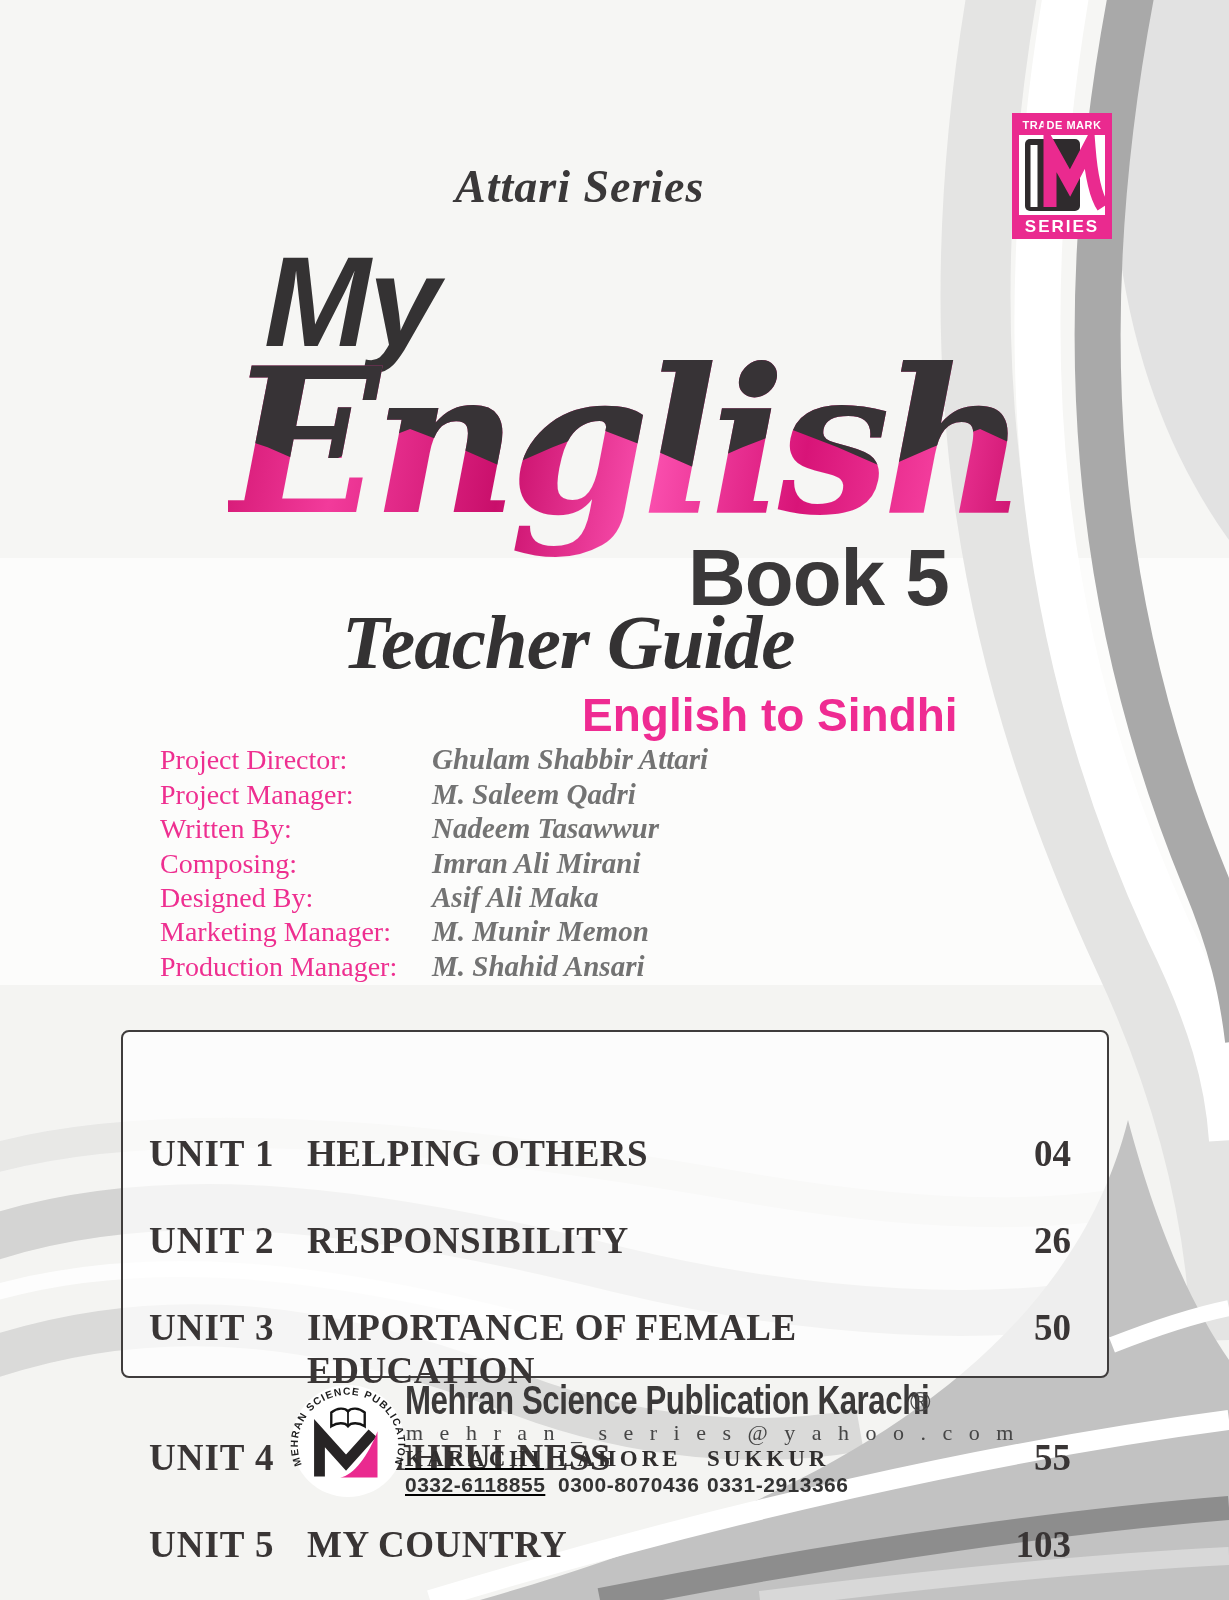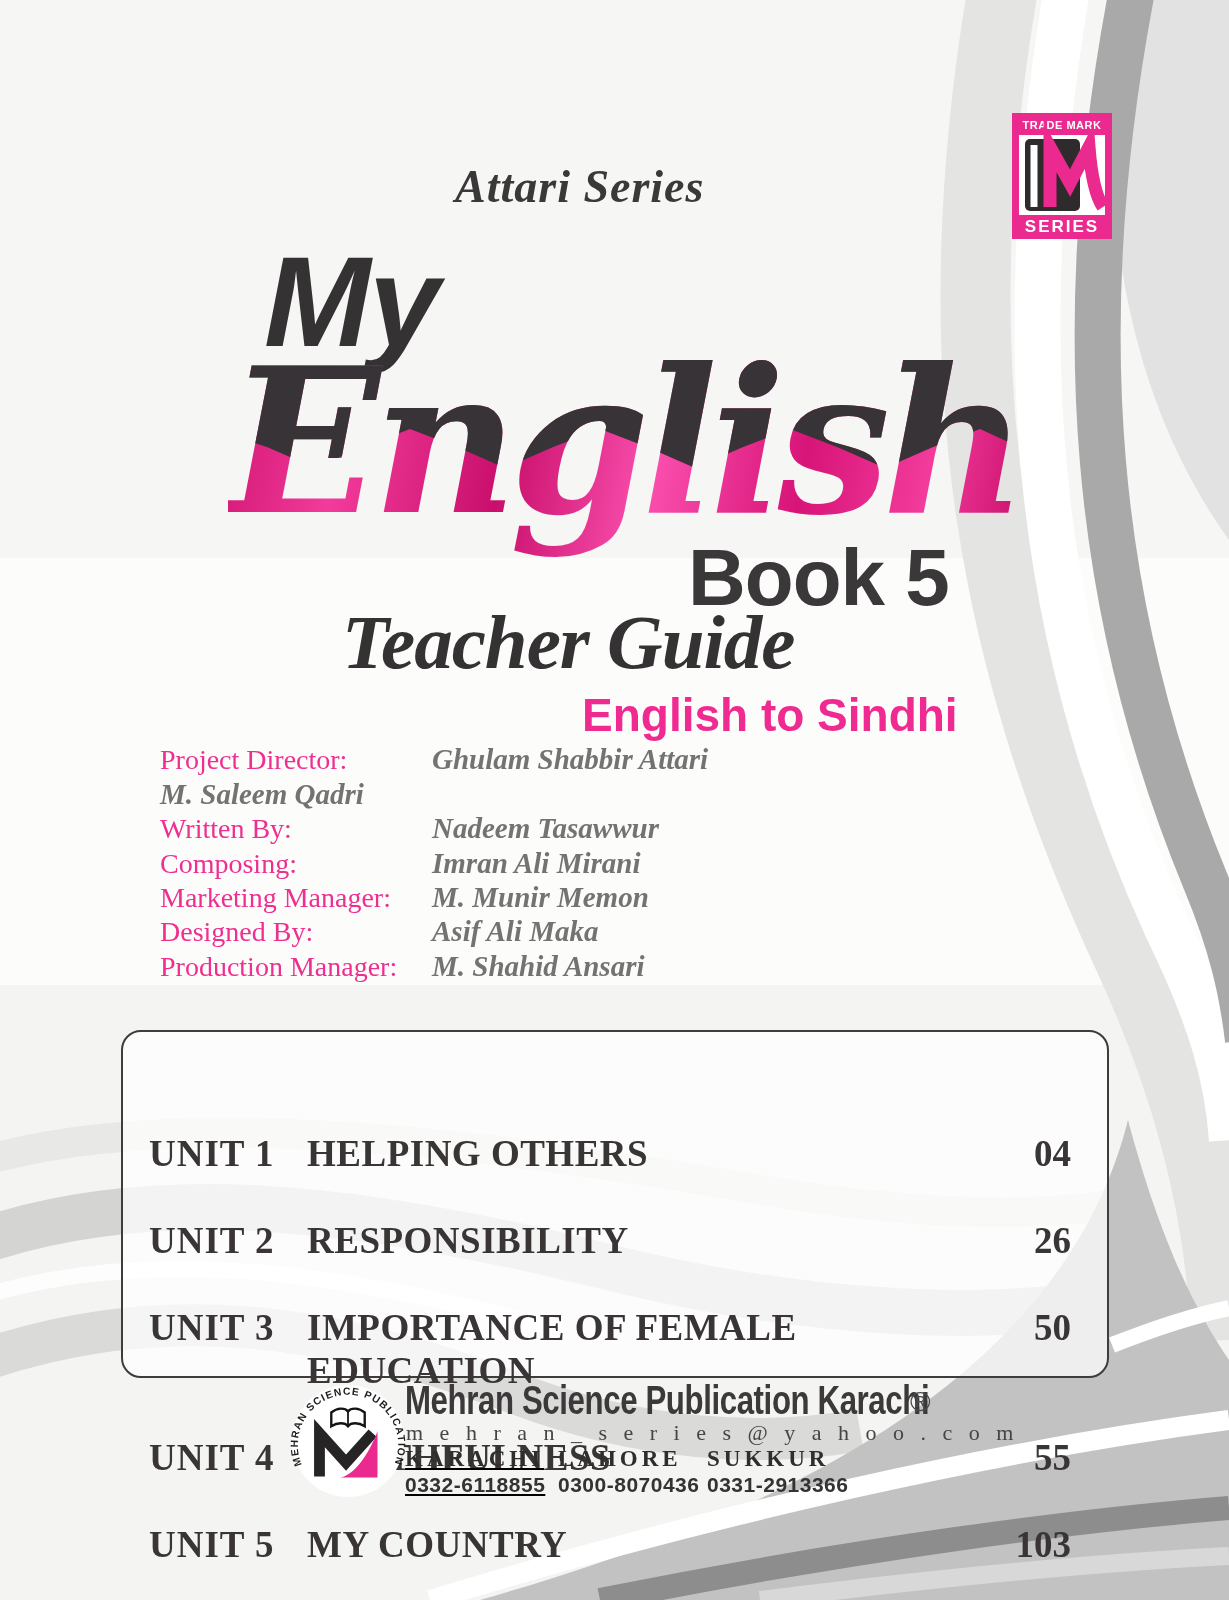--- a/index.html
+++ b/index.html
@@ -54,21 +54,21 @@
     width:272px;flex:none;
     font:400 28px "Liberation Serif",serif;color:#ee2f90;
   }
   .credit-value{
     font:700 italic 29px "Liberation Serif",serif;color:#737373;
   }
 
   
   .units-box{
     left:121px;top:1030px;width:988px;height:348px;box-sizing:border-box;
-    border:2.5px solid #3f3c3c;border-radius:20px;
+    border:2.5px solid #3f3c3c;border-radius:8px;
     background:rgba(255,255,255,0.72);
     padding:56px 36px 22px 26px;
     display:flex;flex-direction:column;justify-content:space-between;
   }
   .unit-row{display:flex;align-items:baseline;font:700 37px "Liberation Serif",serif;color:#393535;}
   .unit-no{width:158px;flex:none;letter-spacing:1px;}
   .unit-title{flex:1;letter-spacing:0.5px;margin-top:44px;}
   .unit-page{width:95px;flex:none;text-align:right;}
 
   
@@ -143,37 +143,38 @@
   <div class="abs book5">Book 5</div>
   <div class="abs teacher">Teacher Guide</div>
   <div class="abs sindhi">English to Sindhi</div>
 
   <div class="abs credits">
     <div class="credit-row">
       <span class="credit-label">Project Director:</span>
       <span class="credit-value">Ghulam Shabbir Attari</span>
     </div>
     <div class="credit-row">
+      <span class="credit-label">Project Manager:</span>
       <span class="credit-value">M. Saleem Qadri</span>
     </div>
     <div class="credit-row">
       <span class="credit-label">Written By:</span>
       <span class="credit-value">Nadeem Tasawwur</span>
     </div>
     <div class="credit-row">
       <span class="credit-label">Composing:</span>
       <span class="credit-value">Imran Ali Mirani</span>
     </div>
     <div class="credit-row">
+      <span class="credit-label">Designed By:</span>
+      <span class="credit-value">Asif Ali Maka</span>
+    </div>
+    <div class="credit-row">
       <span class="credit-label">Marketing Manager:</span>
       <span class="credit-value">M. Munir Memon</span>
-    </div>
-    <div class="credit-row">
-      <span class="credit-label">Designed By:</span>
-      <span class="credit-value">Asif Ali Maka</span>
     </div>
     <div class="credit-row">
       <span class="credit-label">Production Manager:</span>
       <span class="credit-value">M. Shahid Ansari</span>
     </div>
   </div>
 
   <div class="abs units-box">
     <div class="unit-row">
       <span class="unit-no">UNIT 1</span>

